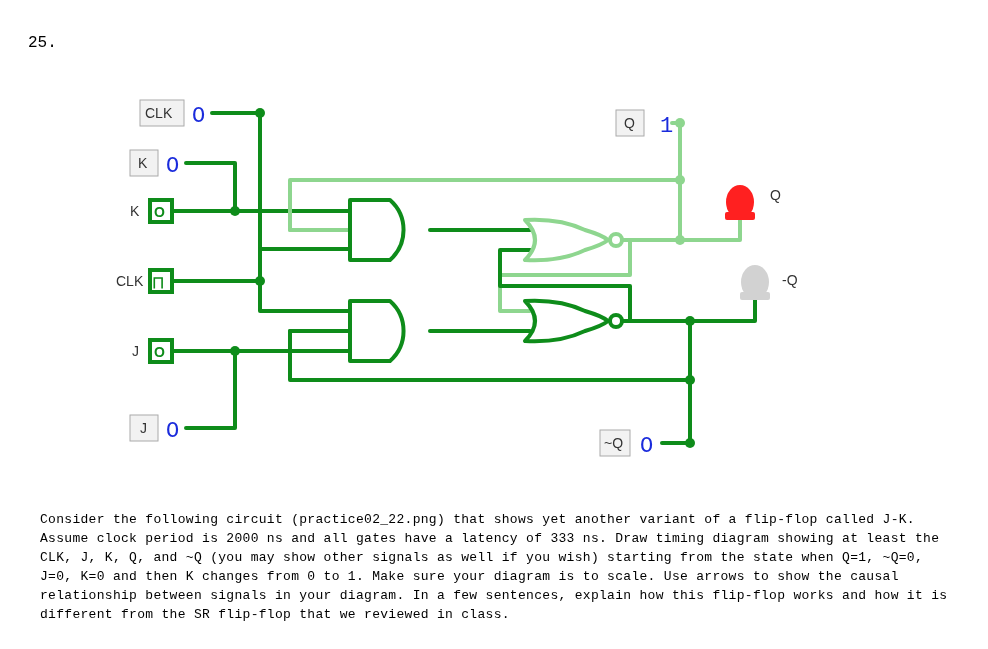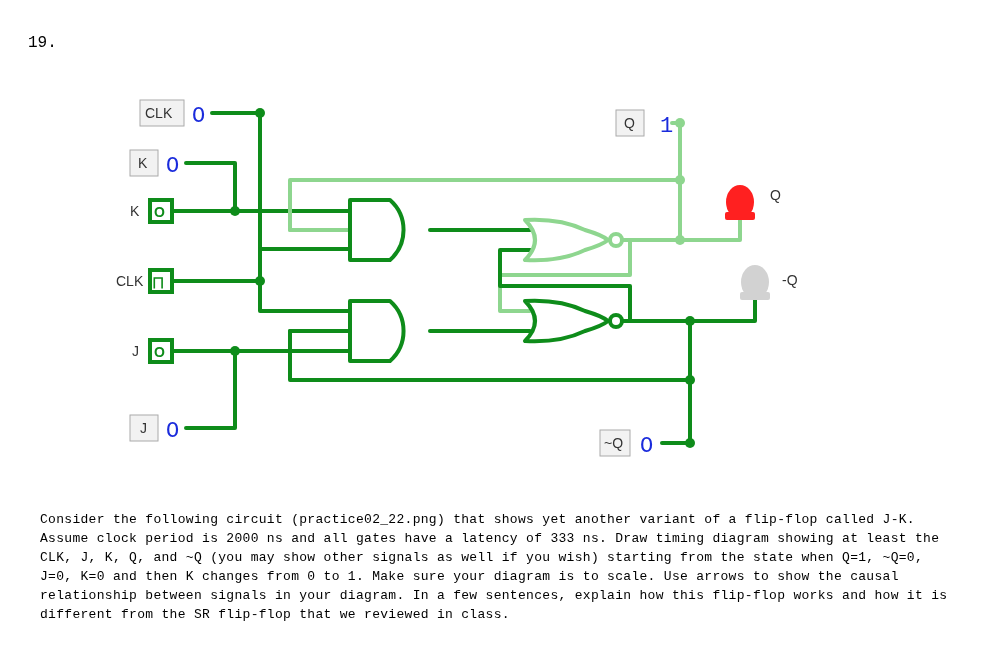--- a/index.html
+++ b/index.html
@@ -67,21 +67,21 @@
   .pin-box   { fill: #ffffff; stroke: #0e8c1a; stroke-width: 4; }
   .pin-inner { font-family: Arial, sans-serif; font-size: 14px; fill: #0e8c1a; font-weight: bold; }
   .led-red   { fill: #ff2020; }
   .led-off   { fill: #d2d2d2; }
 </style>
 </head>
 <body>
 
 <div class="page">
 
-  <div class="qnum">19.</div>
+  <div class="qnum">25.</div>
 
   <svg width="860" height="410" viewBox="0 0 860 410">
 
     <g>
       <rect x="100" y="20" width="44" height="26" class="lbl-box"></rect>
       <text x="105" y="38" class="lbl-text">CLK</text>
       <text x="152" y="42" class="val-text">O</text>
     </g>
     <g>
       <rect x="90" y="70" width="28" height="26" class="lbl-box"></rect>

